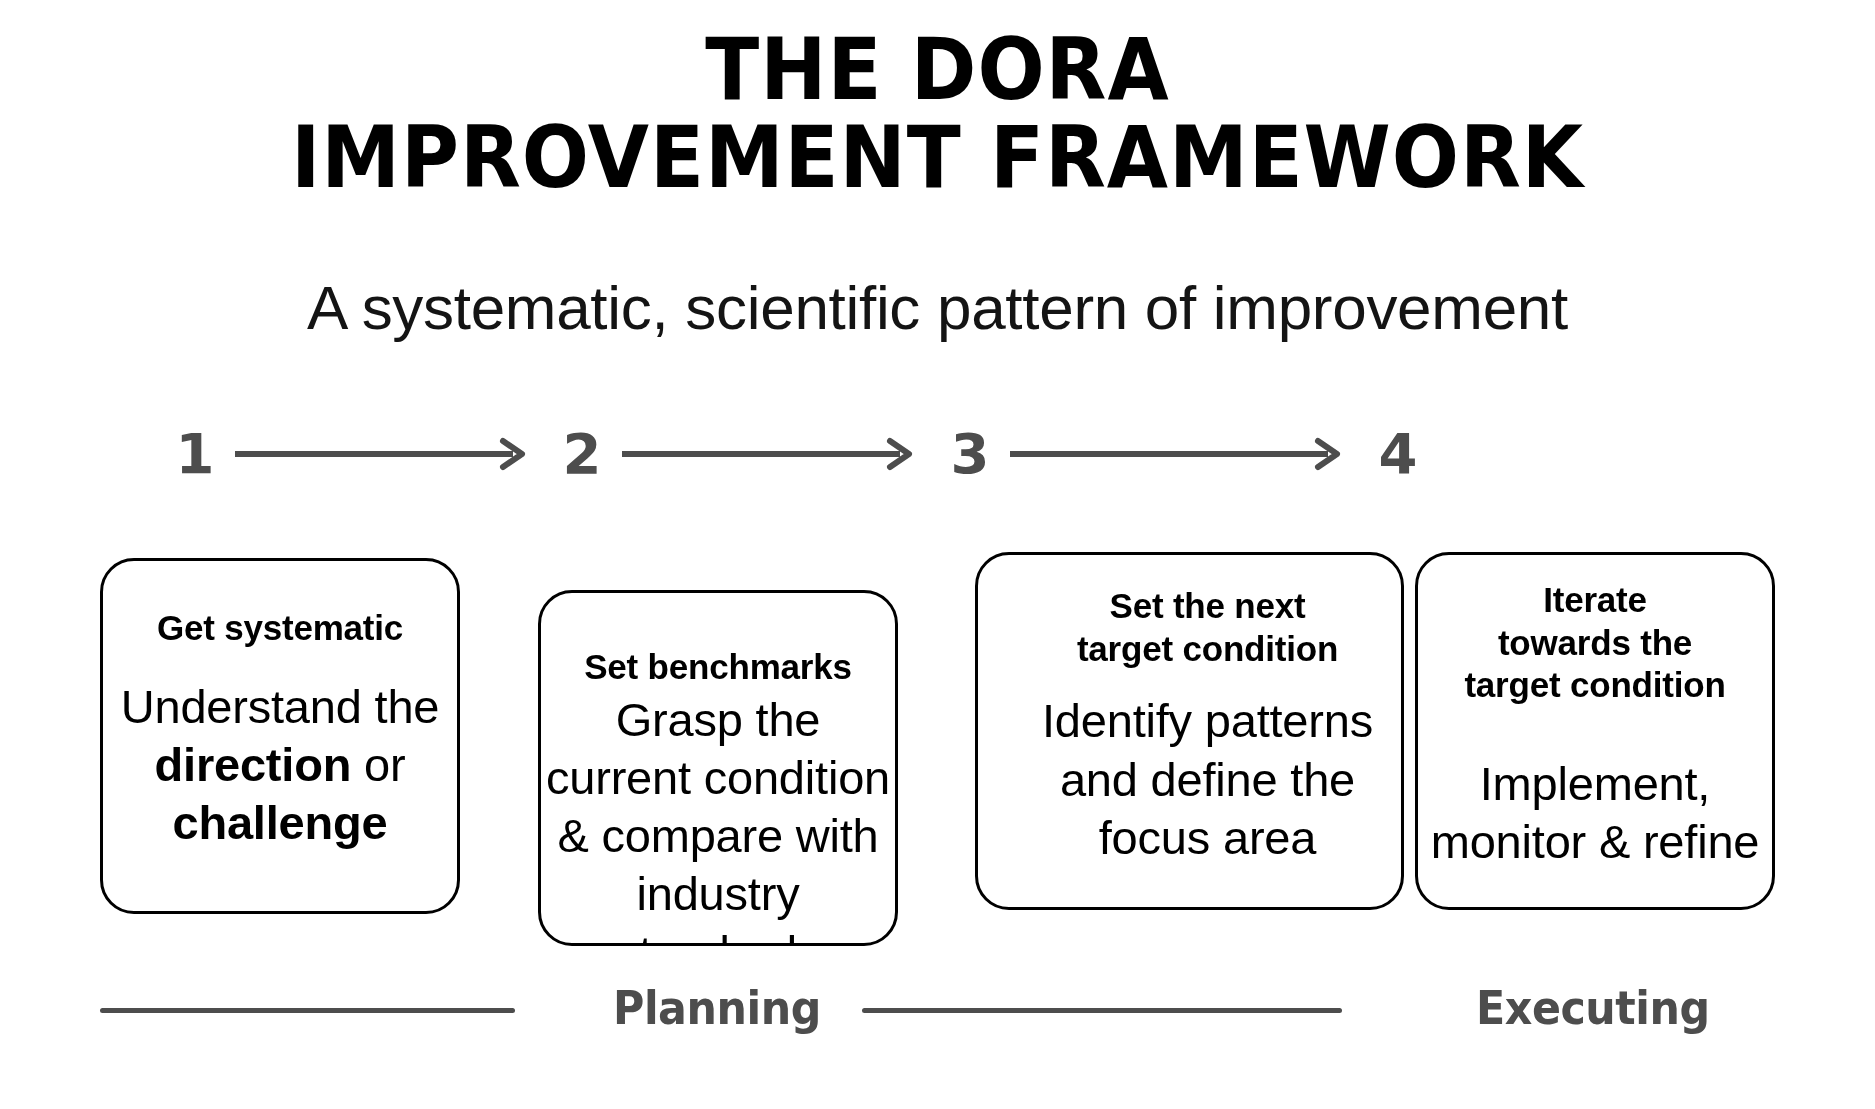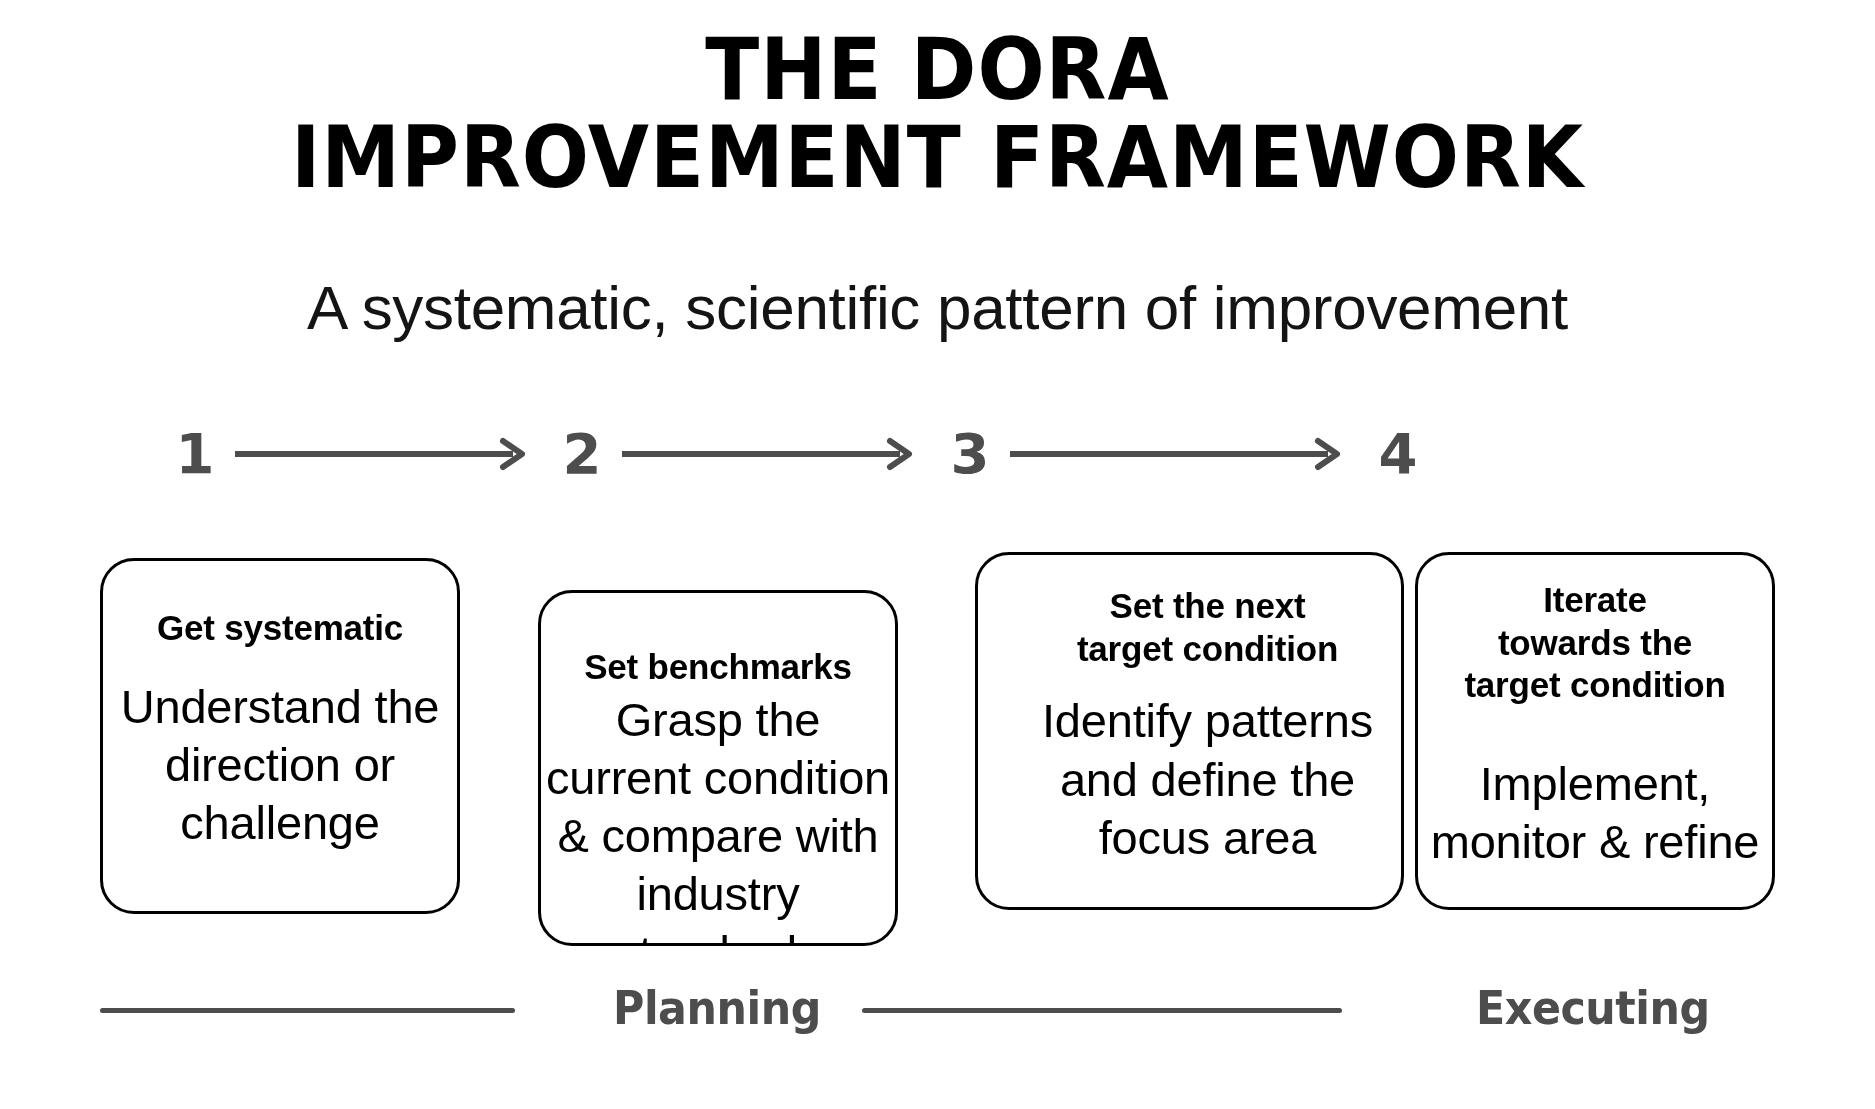--- a/index.html
+++ b/index.html
@@ -108,21 +108,21 @@
   }
   .card-body {
     font-family: "Liberation Sans", sans-serif;
     font-weight: 400;
     font-size: 47px;
     line-height: 1.24;
     letter-spacing: -0.2px;
     white-space: pre-line;
   }
   .card-body b {
-    font-weight: normal;
+    font-weight: bold;
   }
 
   
   #card-1 { left: 100px;  top: 558px; width: 360px; height: 356px; padding-top: 46px; }
   #card-1 .card-body { margin-top: 28px; }
 
   #card-2 { left: 538px;  top: 558px; width: 360px; height: 356px; padding-top: 53px; margin-top: 32px; }
   #card-2 .card-body { margin-top: 2px; }
 
   #card-3 { left: 975px;  top: 552px; width: 429px; height: 358px; padding-top: 30px; padding-left: 36px; }

